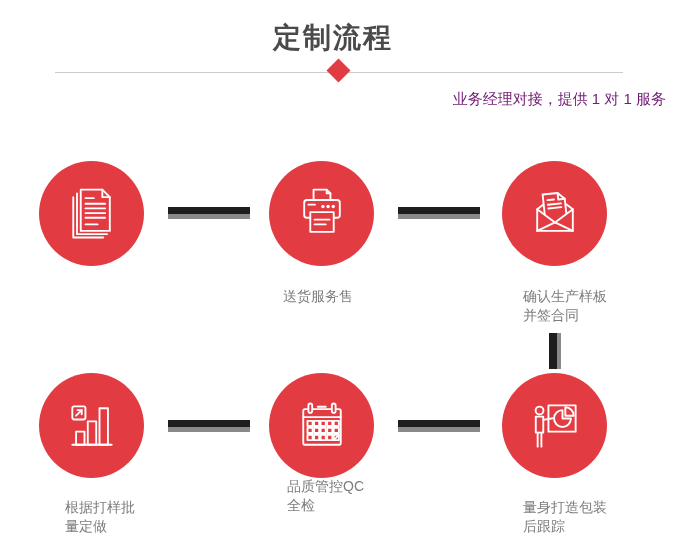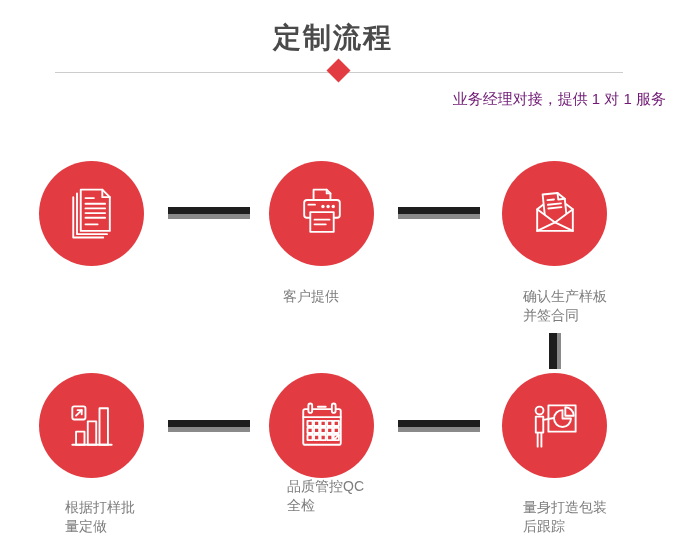--- a/index.html
+++ b/index.html
@@ -169,21 +169,21 @@
       <path d="M43,12 A9,9 0 0 1 52,21 L43,21 Z"></path>
       <circle cx="15.5" cy="15.5" r="4.2" class="icon-fillred"></circle>
       <path d="M11.5,22 H19.5 V39 H11.5 Z" class="icon-fillred"></path>
       <path d="M19.5,25.5 L31,23.5"></path>
       <path d="M13.5,39 V54"></path>
       <path d="M17.5,39 V54"></path>
     </svg>
   </div>
 
   <div class="step-label" style="left:283px;top:287px">
-    <div>客户提供</div>
+    <div>送货服务售</div>
   </div>
   <div class="step-label" style="left:65px;top:498px">
     <div>根据打样批</div>
     <div>量定做</div>
   </div>
   <div class="step-label" style="left:523px;top:287px">
     <div>确认生产样板</div>
     <div>并签合同</div>
   </div>
   <div class="step-label" style="left:287px;top:477px">

